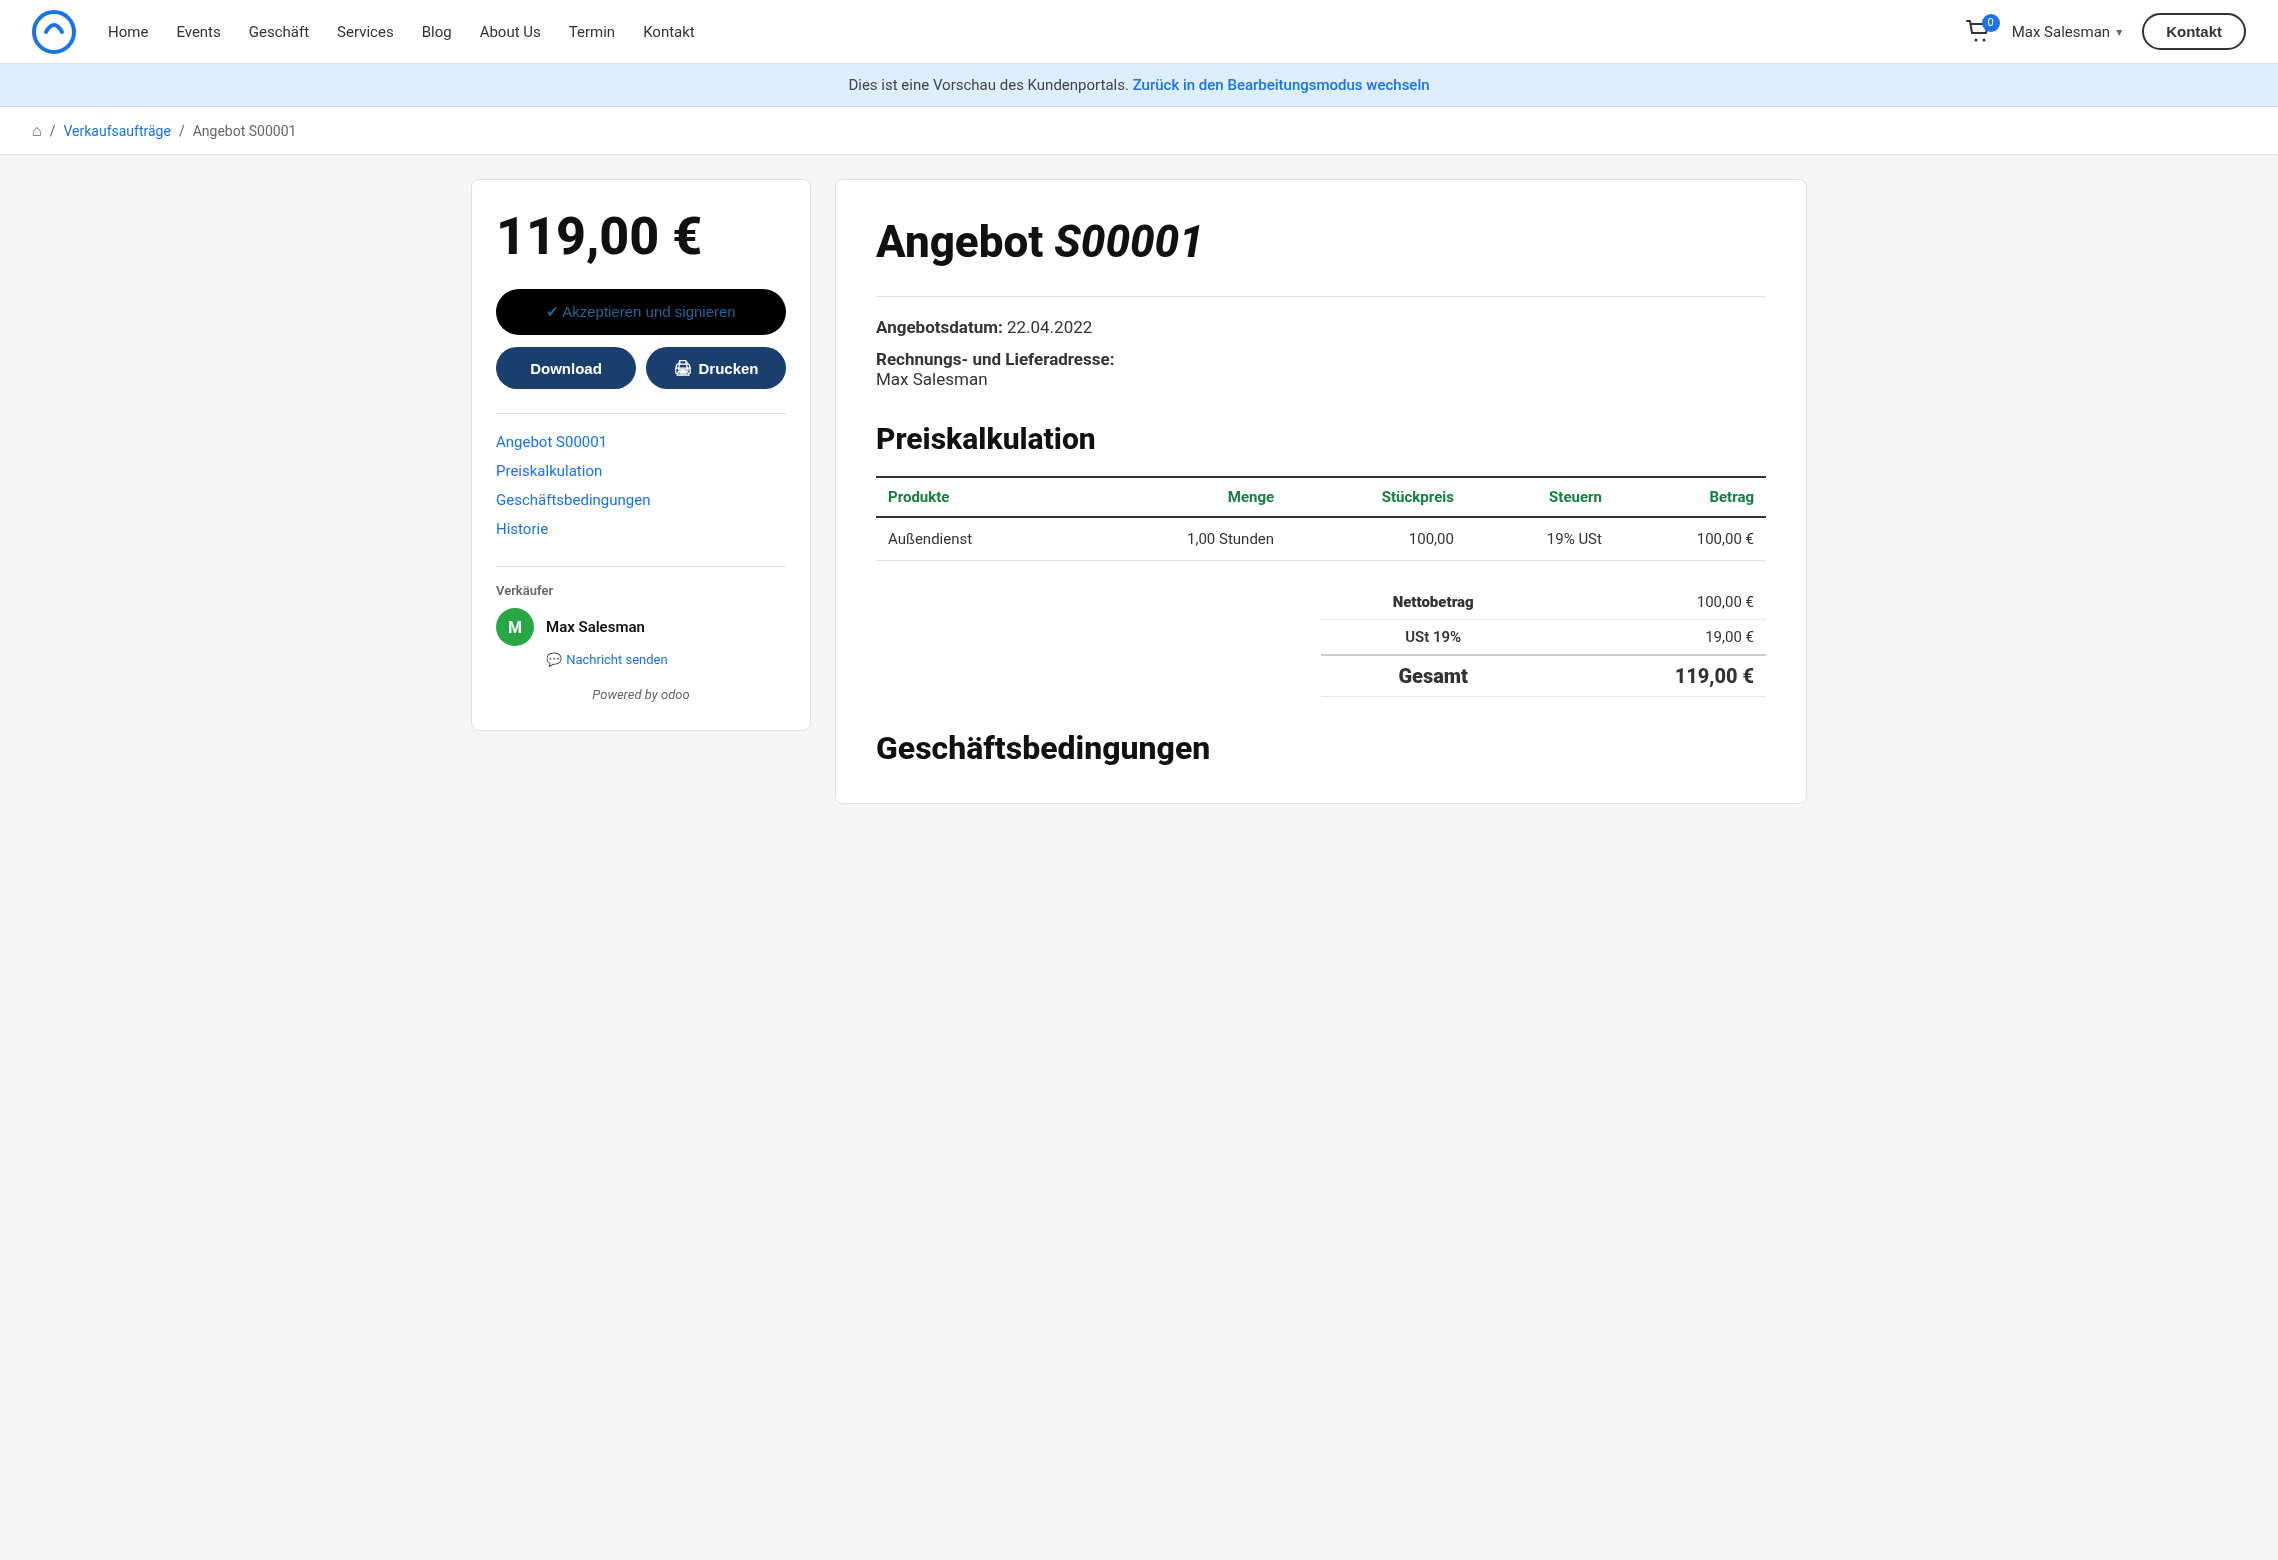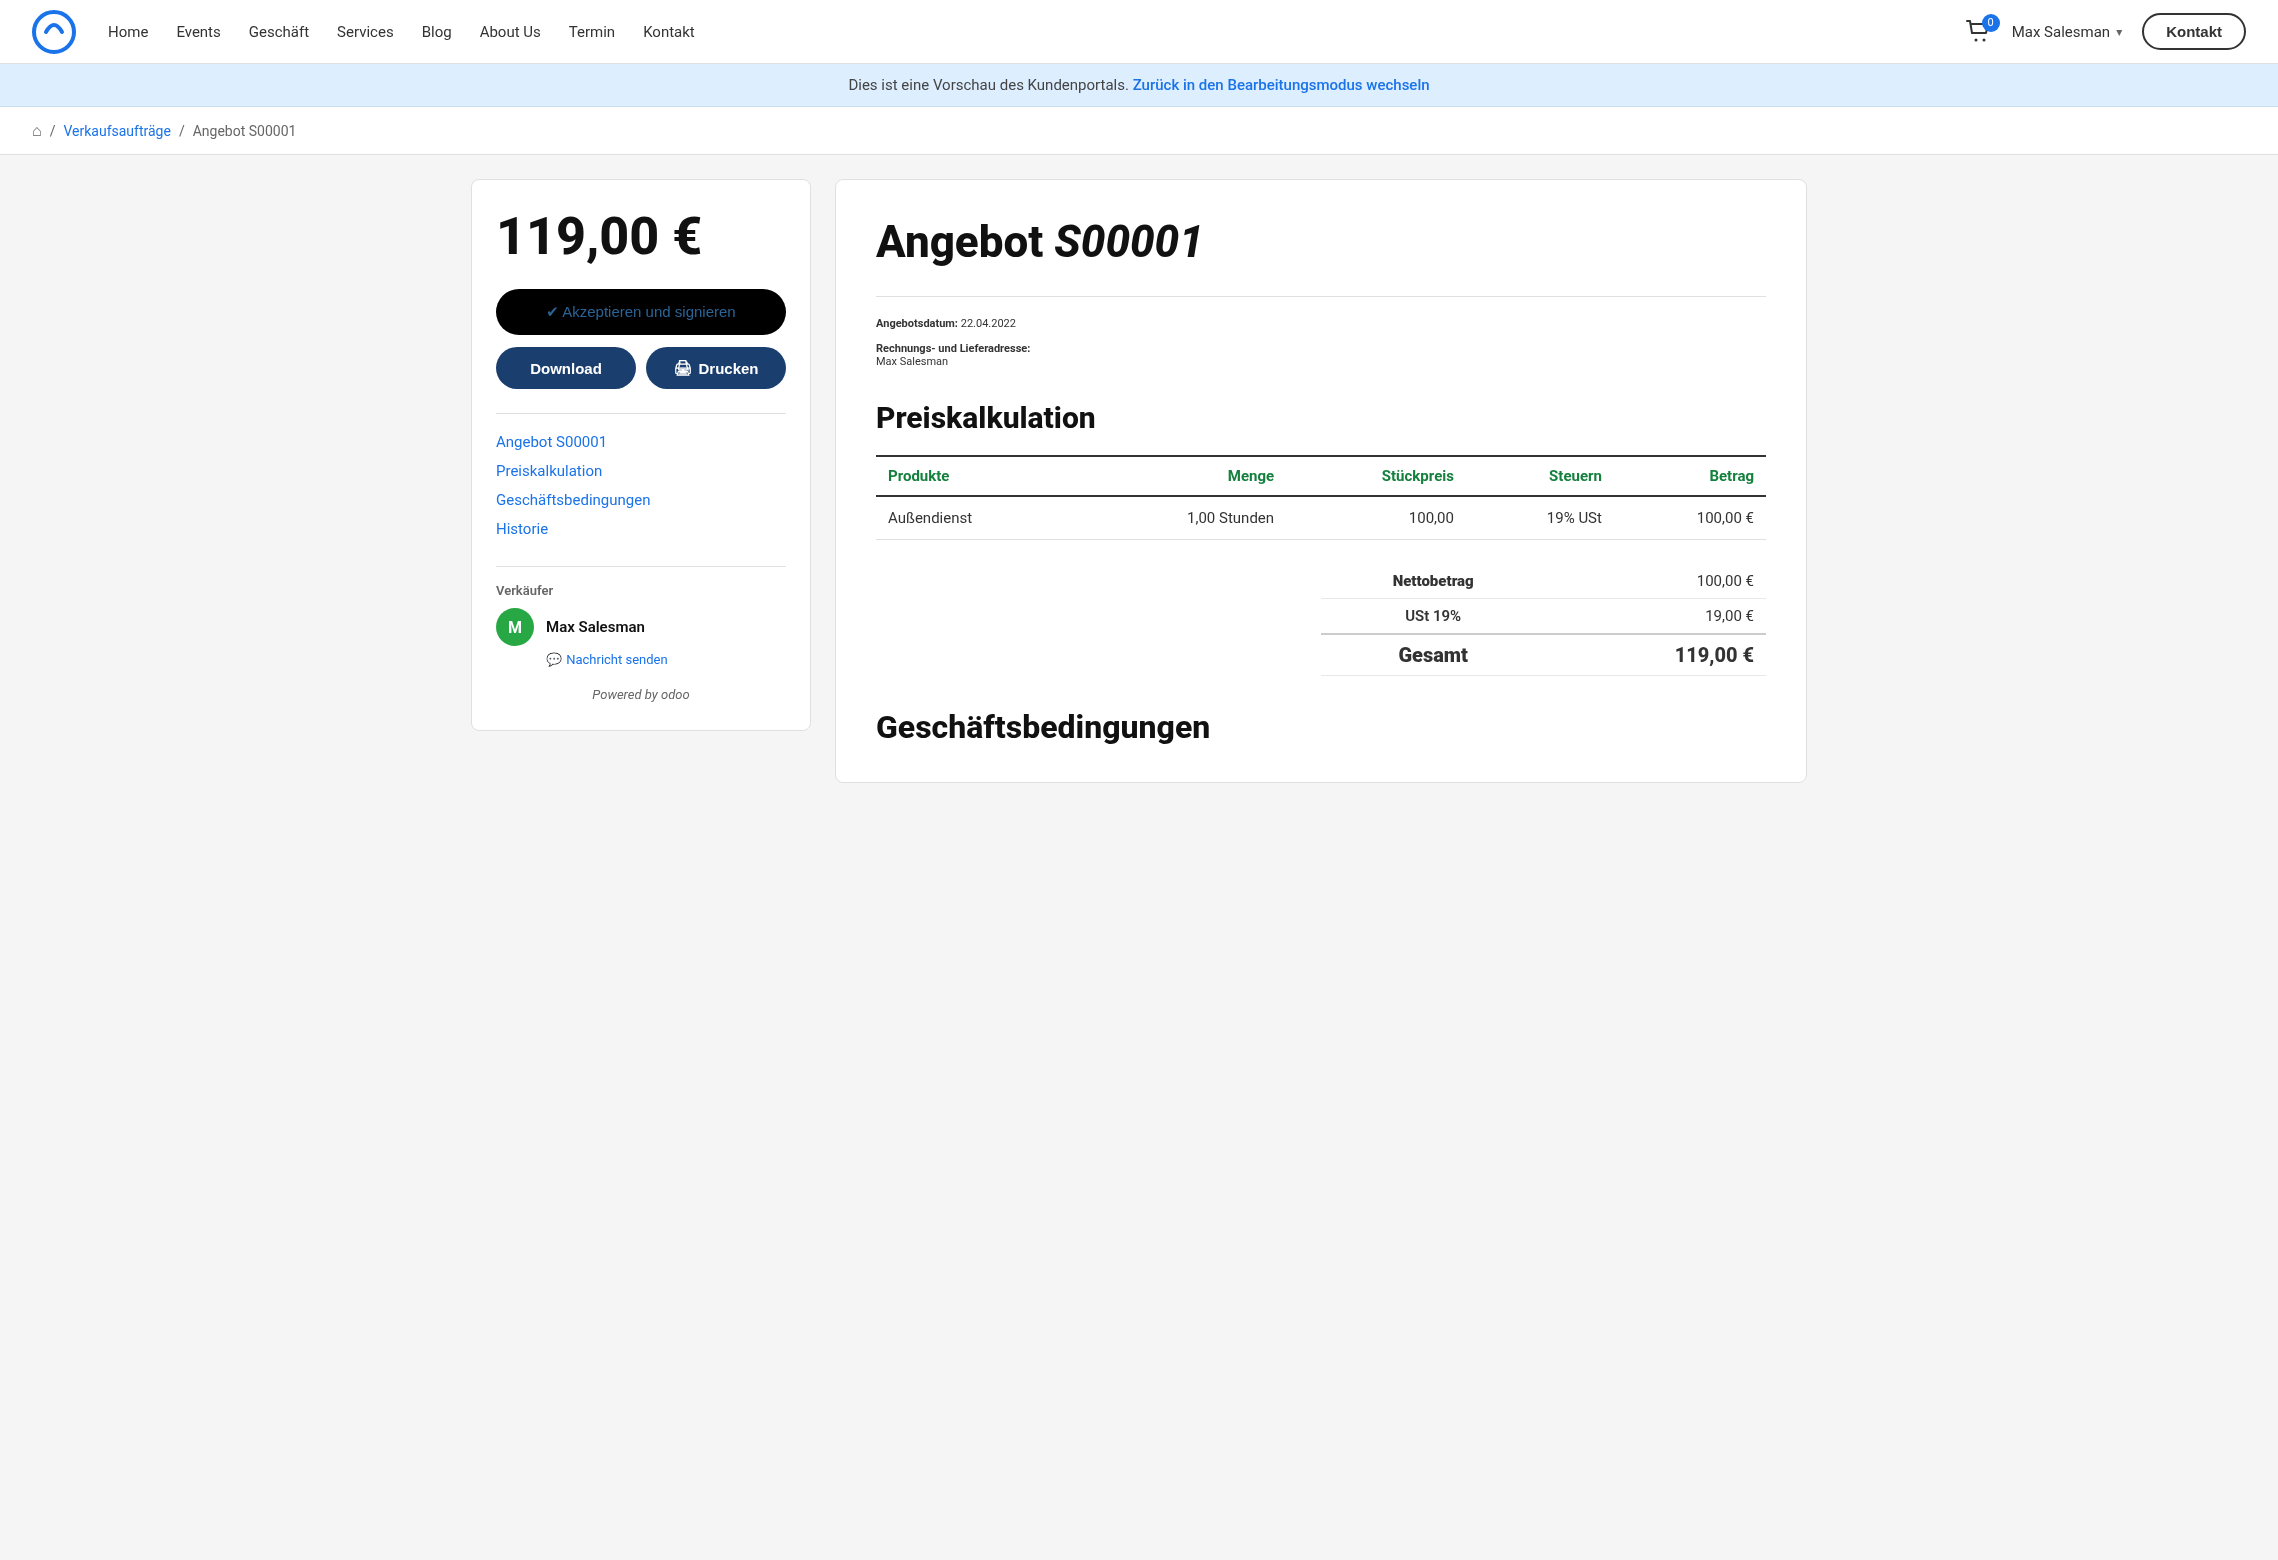--- a/index.html
+++ b/index.html
@@ -264,21 +264,21 @@
     .doc-title em {
       font-style: italic;
     }
     .doc-meta {
       border-top: 1px solid #e0e0e0;
       padding-top: 20px;
       margin-bottom: 32px;
     }
     .meta-row {
       margin-bottom: 12px;
-      font-size: 11px;
+      font-size: 17px;
     }
     .meta-row strong { font-weight: 700; }
     .meta-row .value { color: #333; }
     .section-title {
       font-size: 30px;
       font-weight: 800;
       color: #111;
       margin-bottom: 20px;
       margin-top: 8px;
     }

